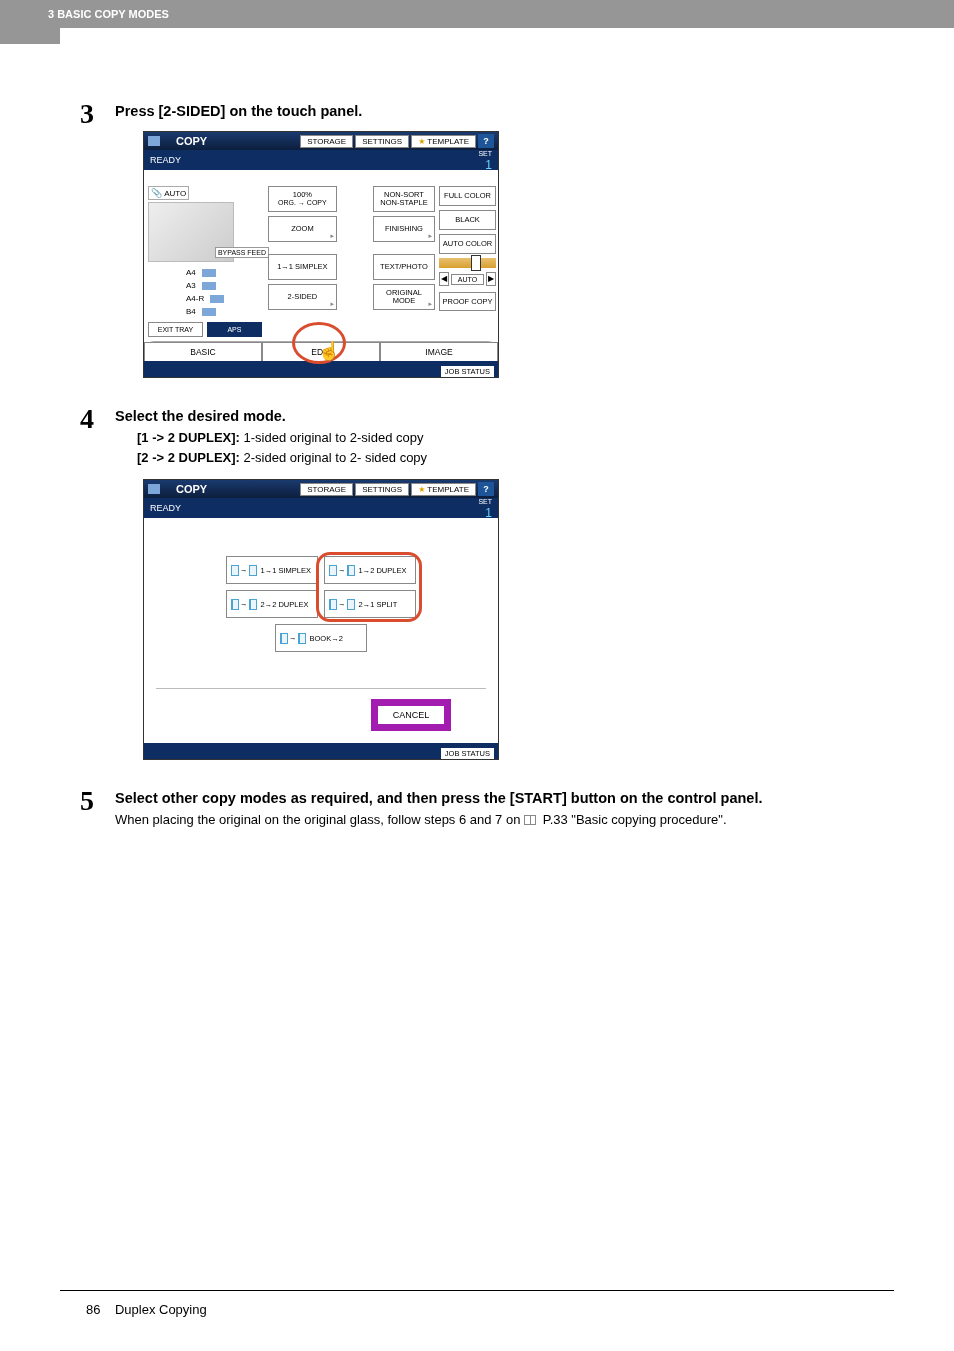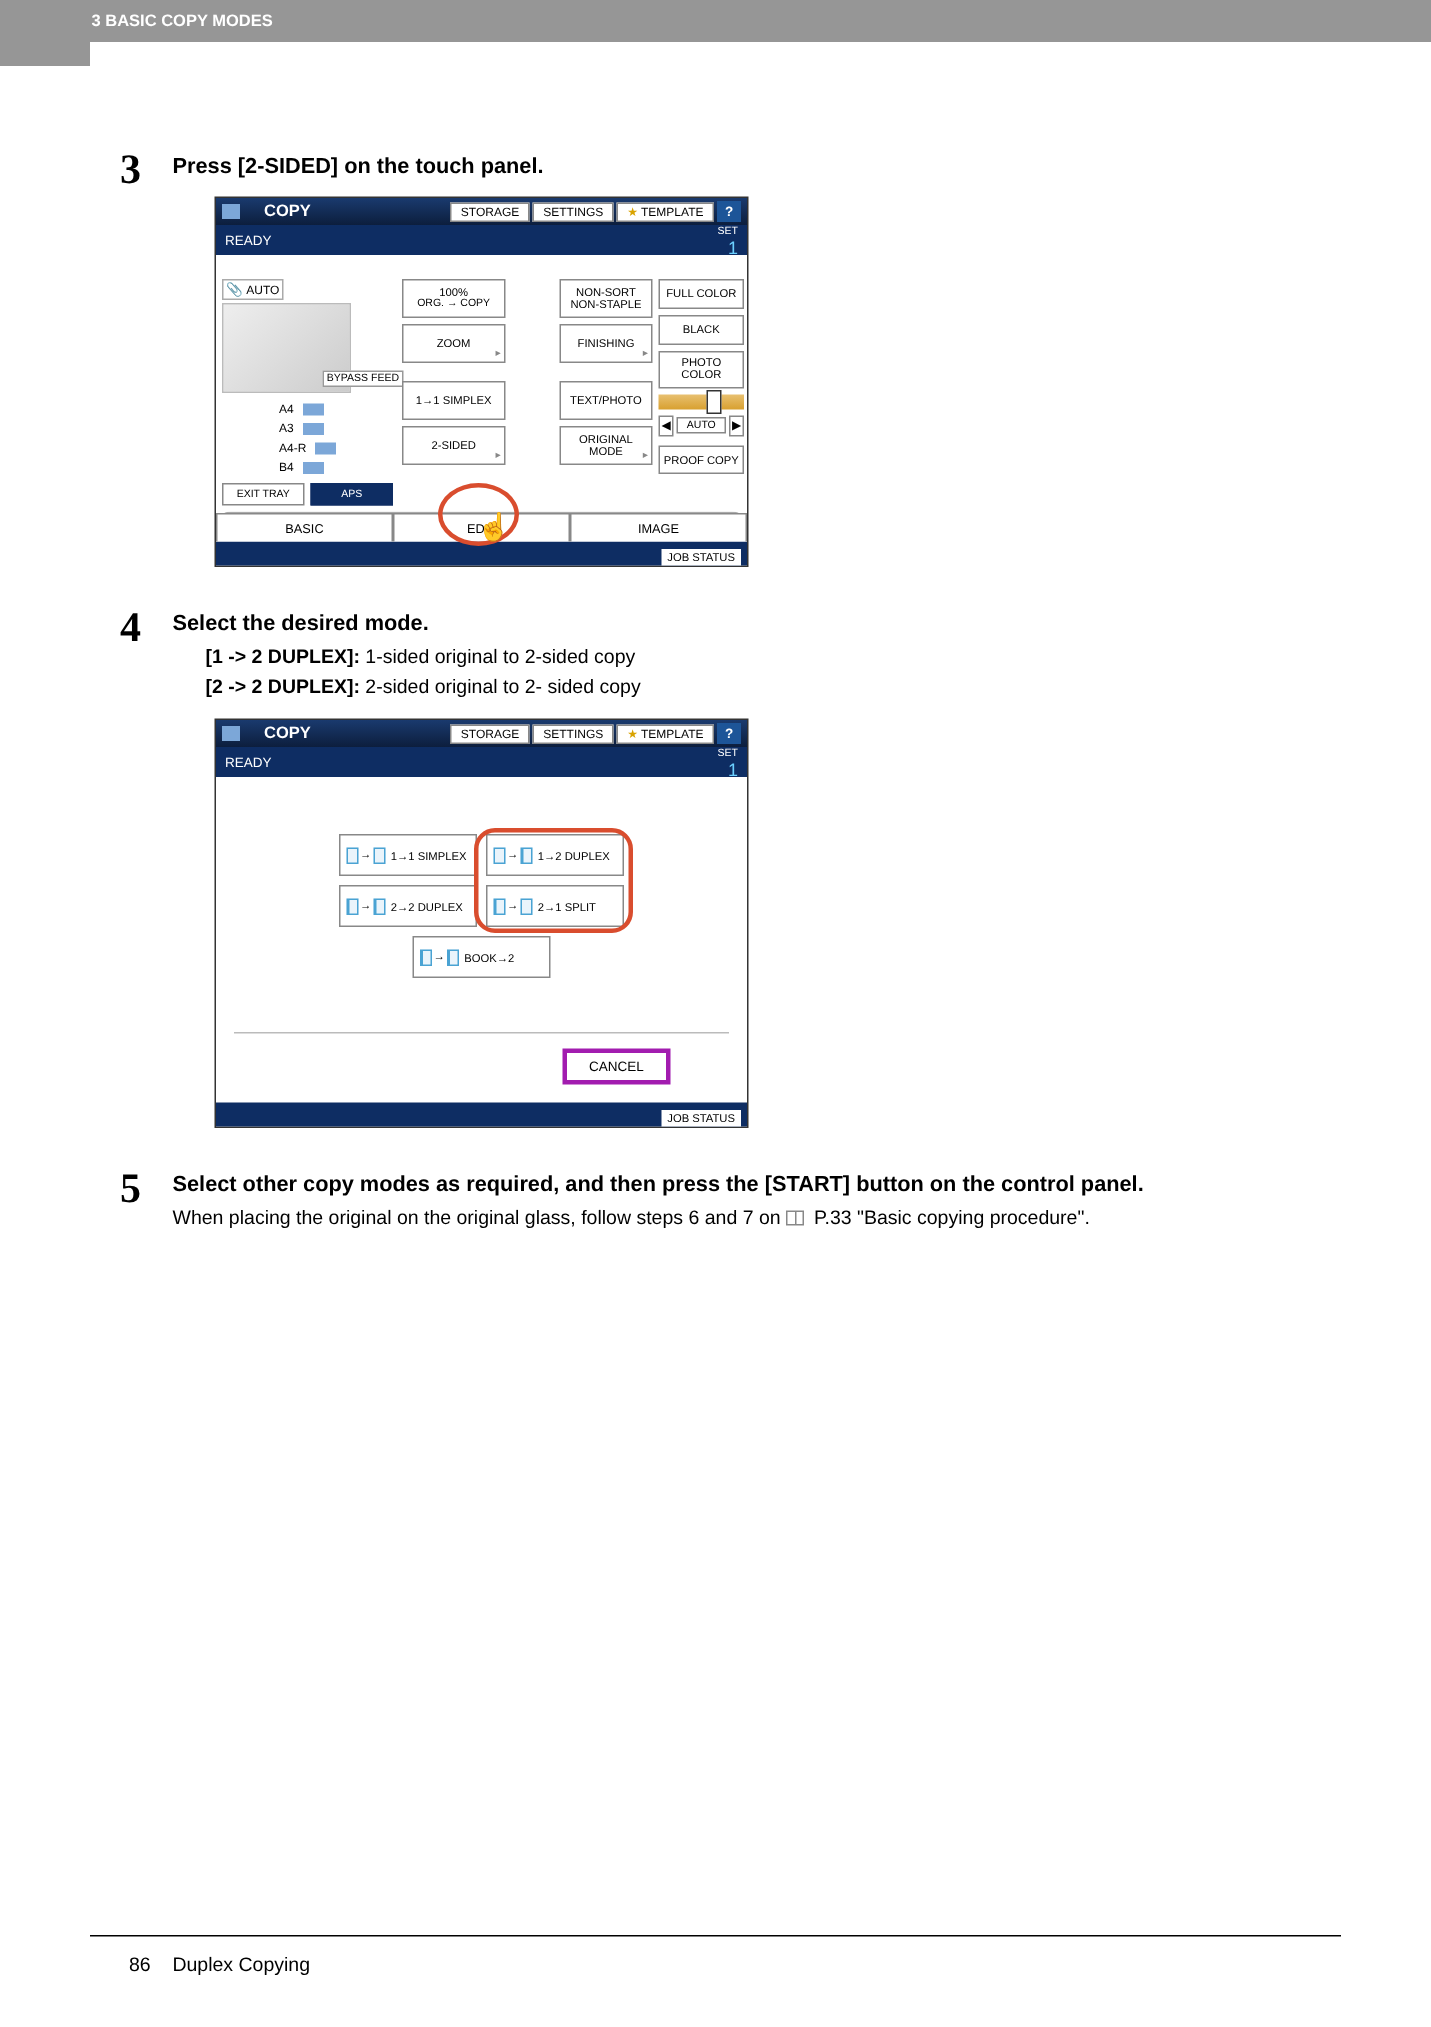--- a/index.html
+++ b/index.html
@@ -10,21 +10,21 @@
     height: 1351px;
     position: relative;
     color: #000;
   }
   .header-bar {
     background: #969696;
     height: 28px;
     width: 100%;
     display: flex;
     align-items: center;
-    padding-left: 61px;
+    padding-left: 48px;
     color: #fff;
     font-size: 11px;
     font-weight: bold;
   }
   .side-strip {
     position: absolute;
     left: 0;
     top: 28px;
     width: 60px;
     height: 16px;
@@ -192,21 +192,21 @@
     font-size:7.5px; padding:0 4px; position:relative;
   }
   .dup-btn .icons { display:flex; gap:1px;}
   .pg { width:8px; height:11px; border:1px solid #4aa3d3; background:#eaf4fb;}
   .pg.d { border-left:2px solid #4aa3d3;}
   .big-circle {
     border:3px solid #d94d2e; border-radius:14px;
     position:absolute; pointer-events:none;
   }
   .divider { border-top:1px solid #bbb; margin:18px 12px 10px 12px;}
-  .cancel { border:3px solid #a21caf; font-size:9px; padding:4px 15px; }
+  .cancel { border:7px solid #a21caf; font-size:9px; padding:4px 15px; }
   .bottom-cancel-row { display:flex; justify-content:center; padding-bottom:12px; gap:180px; }
   .footer {
     position:absolute; bottom:34px; left:86px;
     font-size:13px;
   }
   .footer-line {
     position:absolute; bottom:60px; left:60px; right:60px;
     border-top:1px solid #000;
   }
   .book-icon {
@@ -321,21 +321,21 @@
                 </div>
             </div>
             <div class="right-col">
               <div class="sq-btn">
                   <span>FULL COLOR</span>
                 </div>
               <div class="sq-btn">
                   <span>BLACK</span>
                 </div>
               <div class="sq-btn">
-                  <span>PHOTO COLOR</span>
+                  <span>AUTO COLOR</span>
                 </div>
               <div class="slider">
                   <div class="thumb"></div>
                 </div>
               <div class="slider-row">
                 <div class="arrow-btn">◀</div>
                 <div class="autoC">AUTO</div>
                 <div class="arrow-btn">▶</div>
               </div>
               <div class="proof">PROOF COPY</div>

